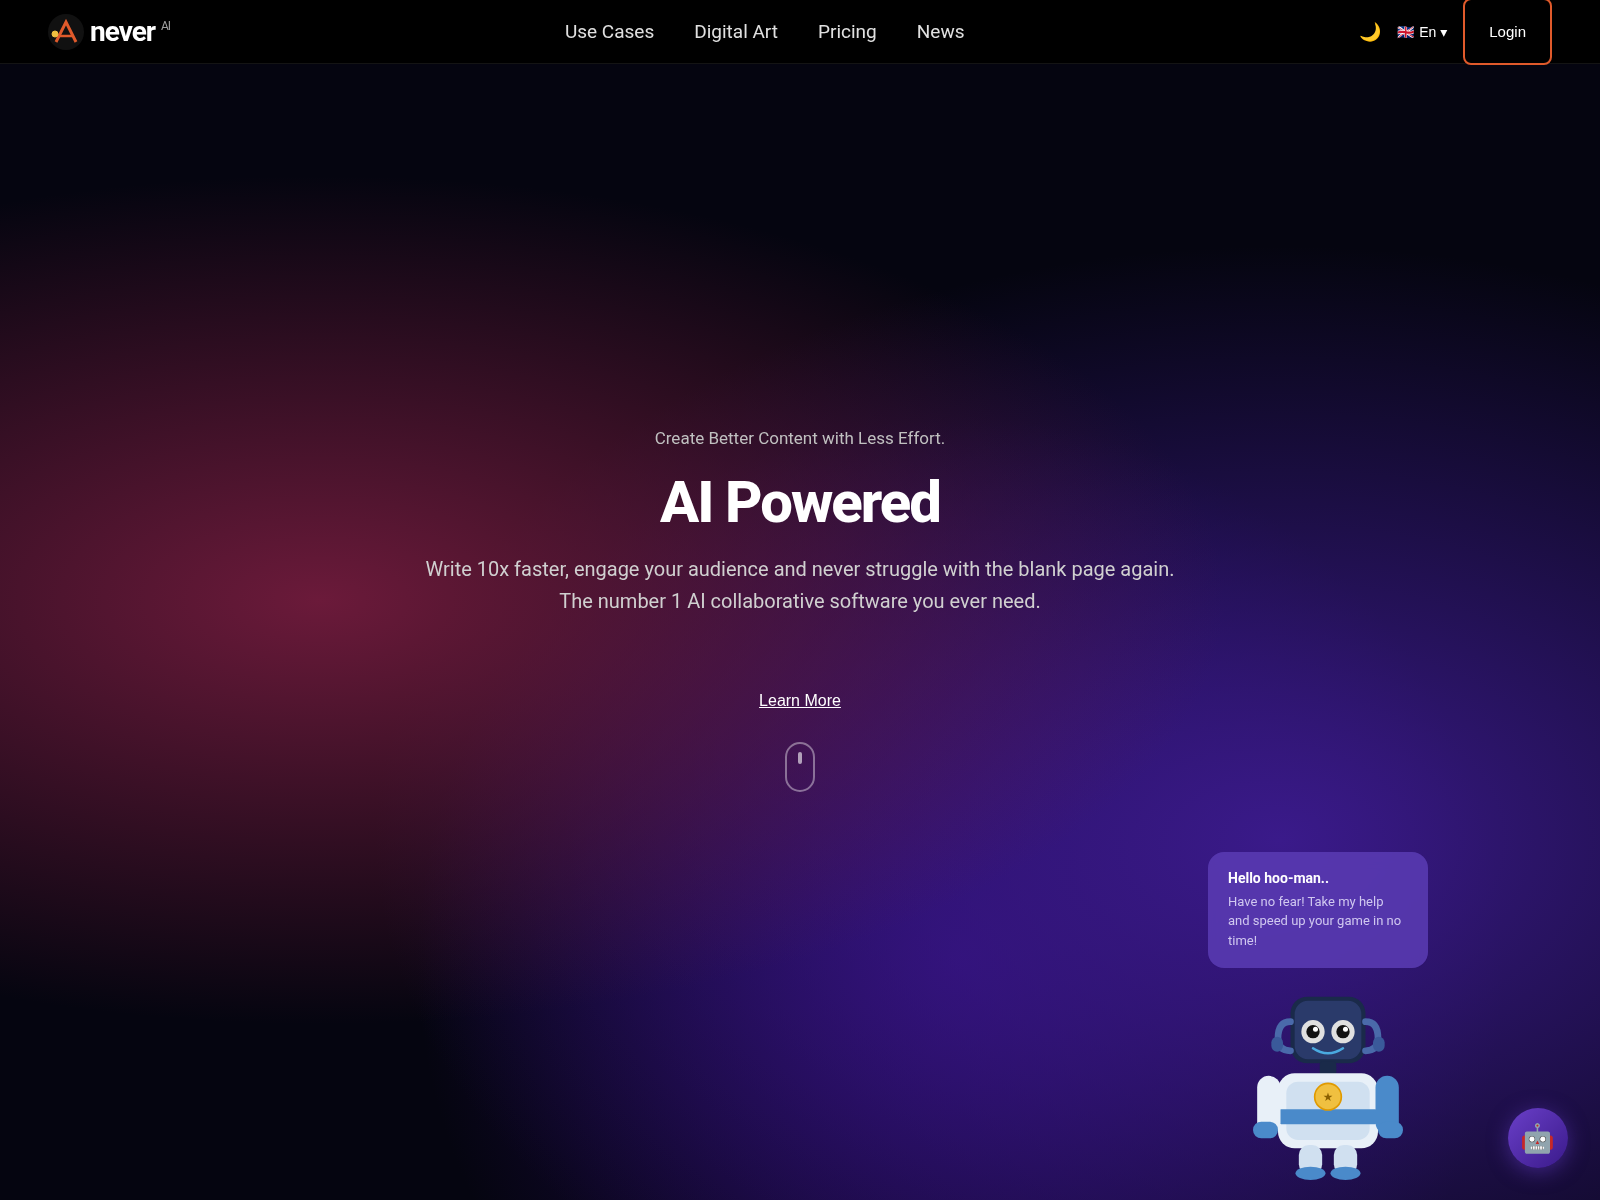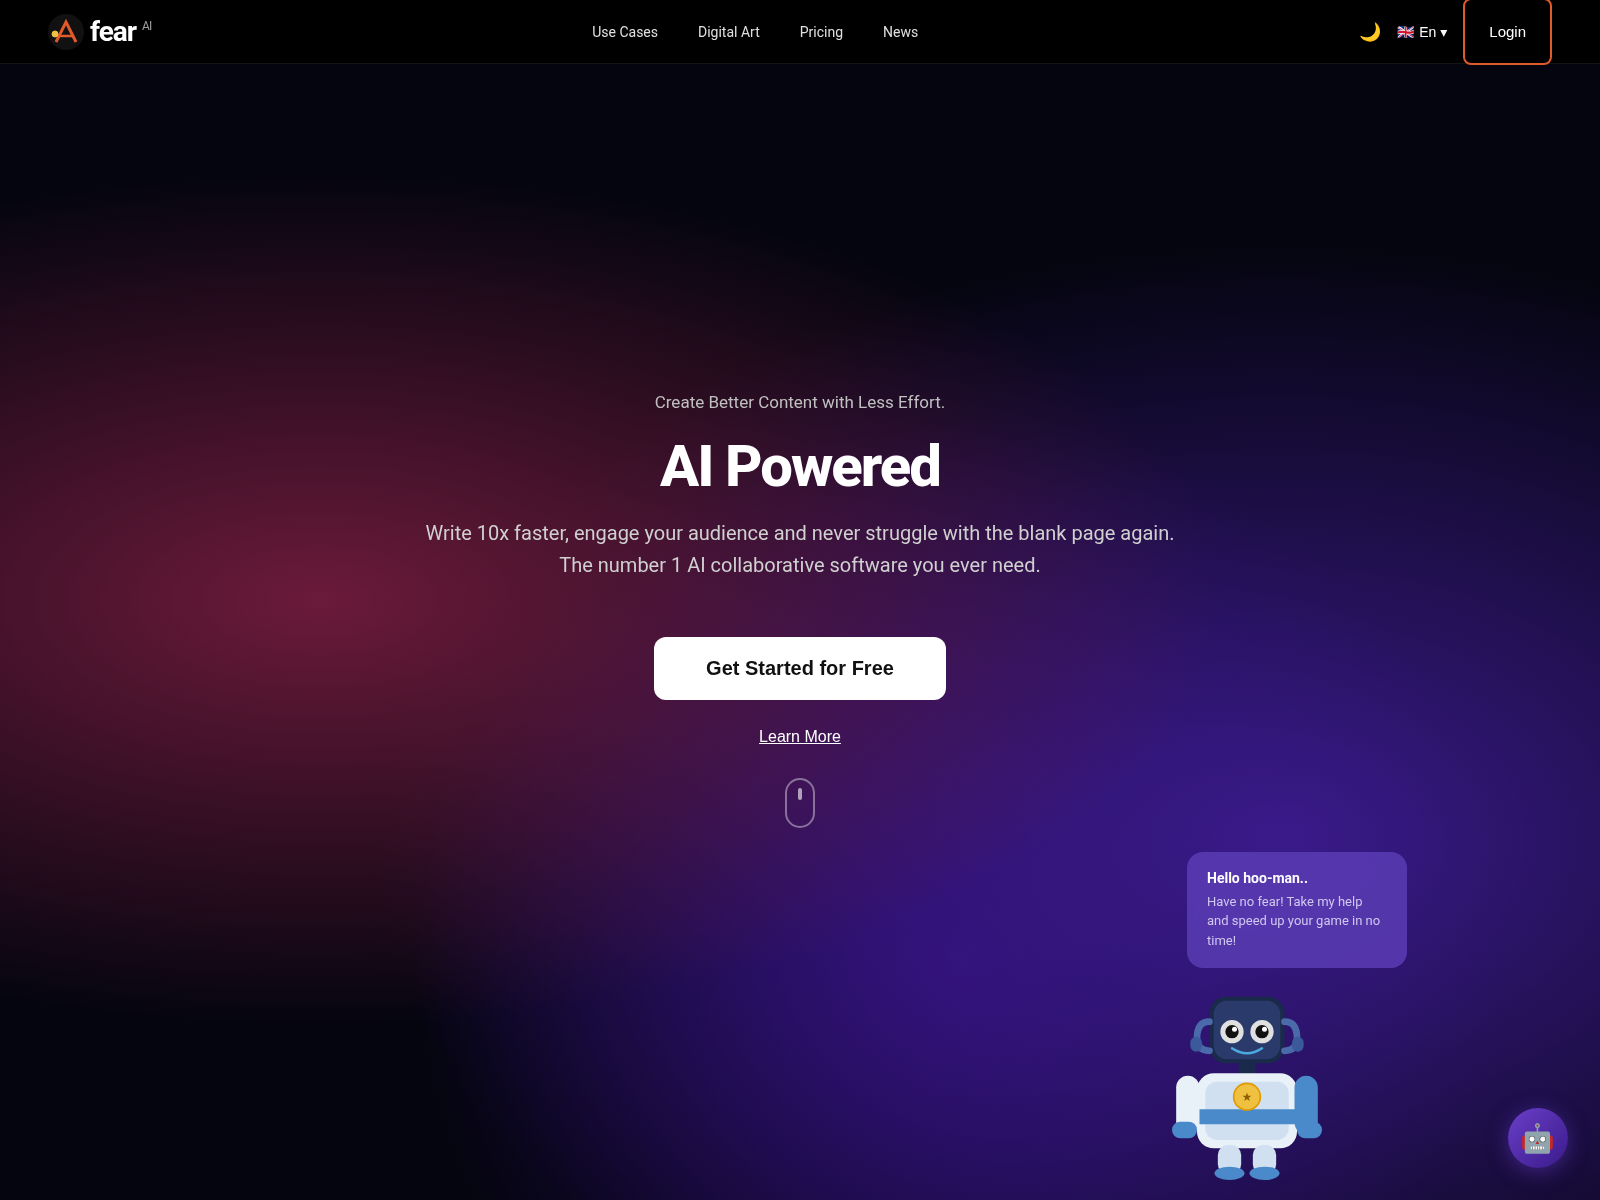--- a/index.html
+++ b/index.html
@@ -39,21 +39,21 @@
     }
     .nav-links {
       display: flex;
       align-items: center;
       gap: 40px;
       list-style: none;
     }
     .nav-links a {
       color: #e0e0e0;
       text-decoration: none;
-      font-size: 14px;
+      font-size: 19px;
       font-weight: 400;
     }
     .nav-right {
       display: flex;
       align-items: center;
       gap: 16px;
     }
     .nav-icon-btn {
       background: none;
       border: none;
@@ -180,26 +180,26 @@
       animation: scrollDown 1.5s infinite;
     }
     @keyframes scrollDown {
       0% { transform: translateY(0); opacity: 1; }
       100% { transform: translateY(12px); opacity: 0; }
     }
 
     
     .robot-container {
       position: absolute;
-      right: 193px;
+      right: 172px;
       bottom: 20px;
       width: 280px;
       display: flex;
       flex-direction: column;
-      align-items: flex-start;
+      align-items: flex-end;
       z-index: 2;
       margin-top: 16px;
     }
     .chat-bubble {
       background: rgba(90, 60, 180, 0.85);
       border-radius: 16px;
       padding: 18px 20px;
       margin-left: 60px;
       margin-bottom: 12px;
       max-width: 220px;
@@ -247,21 +247,21 @@
 <body>
 
 <nav class="navbar">
   <div class="logo">
     <svg class="logo-icon" viewBox="0 0 36 36" fill="none" xmlns="http://www.w3.org/2000/svg">
       <circle cx="18" cy="18" r="18" fill="#111"></circle>
       <path d="M8 28 L18 8 L28 28" stroke="#e05a2b" stroke-width="3" fill="none"></path>
       <path d="M12 22 L24 22" stroke="#e05a2b" stroke-width="2.5"></path>
       <circle cx="7" cy="20" r="3" fill="#f0c040" stroke="#f0c040"></circle>
     </svg>
-    <span>fear</span>
+    <span>never</span>
     <span class="logo-ai-badge">AI</span>
   </div>
 
   <ul class="nav-links">
     <li><a href="#">Use Cases</a></li>
     <li><a href="#">Digital Art</a></li>
     <li><a href="#">Pricing</a></li>
     <li><a href="#">News</a></li>
   </ul>
 
@@ -279,21 +279,20 @@
 </nav>
 
 <section class="hero">
   <div class="hero-content">
     <p class="hero-tagline">Create Better Content with Less Effort.</p>
     <h1 class="hero-title-white">AI Powered</h1>
     <p class="hero-subtitle">
       <span>Write 10x faster, engage your audience and never struggle with the blank page again.</span><br>
       <span>The number 1 AI collaborative software you ever need.</span>
     </p>
-    <button class="hero-cta-btn">Get Started for Free</button>
     <br>
     <button class="hero-learn-more">Learn More</button>
     <div class="scroll-indicator"></div>
   </div>
 
   <div class="robot-container">
     <div class="chat-bubble">
       <div class="chat-bubble-title">Hello hoo-man..</div>
       <div class="chat-bubble-text">Have no fear! Take my help and speed up your game in no time!</div>
     </div>

